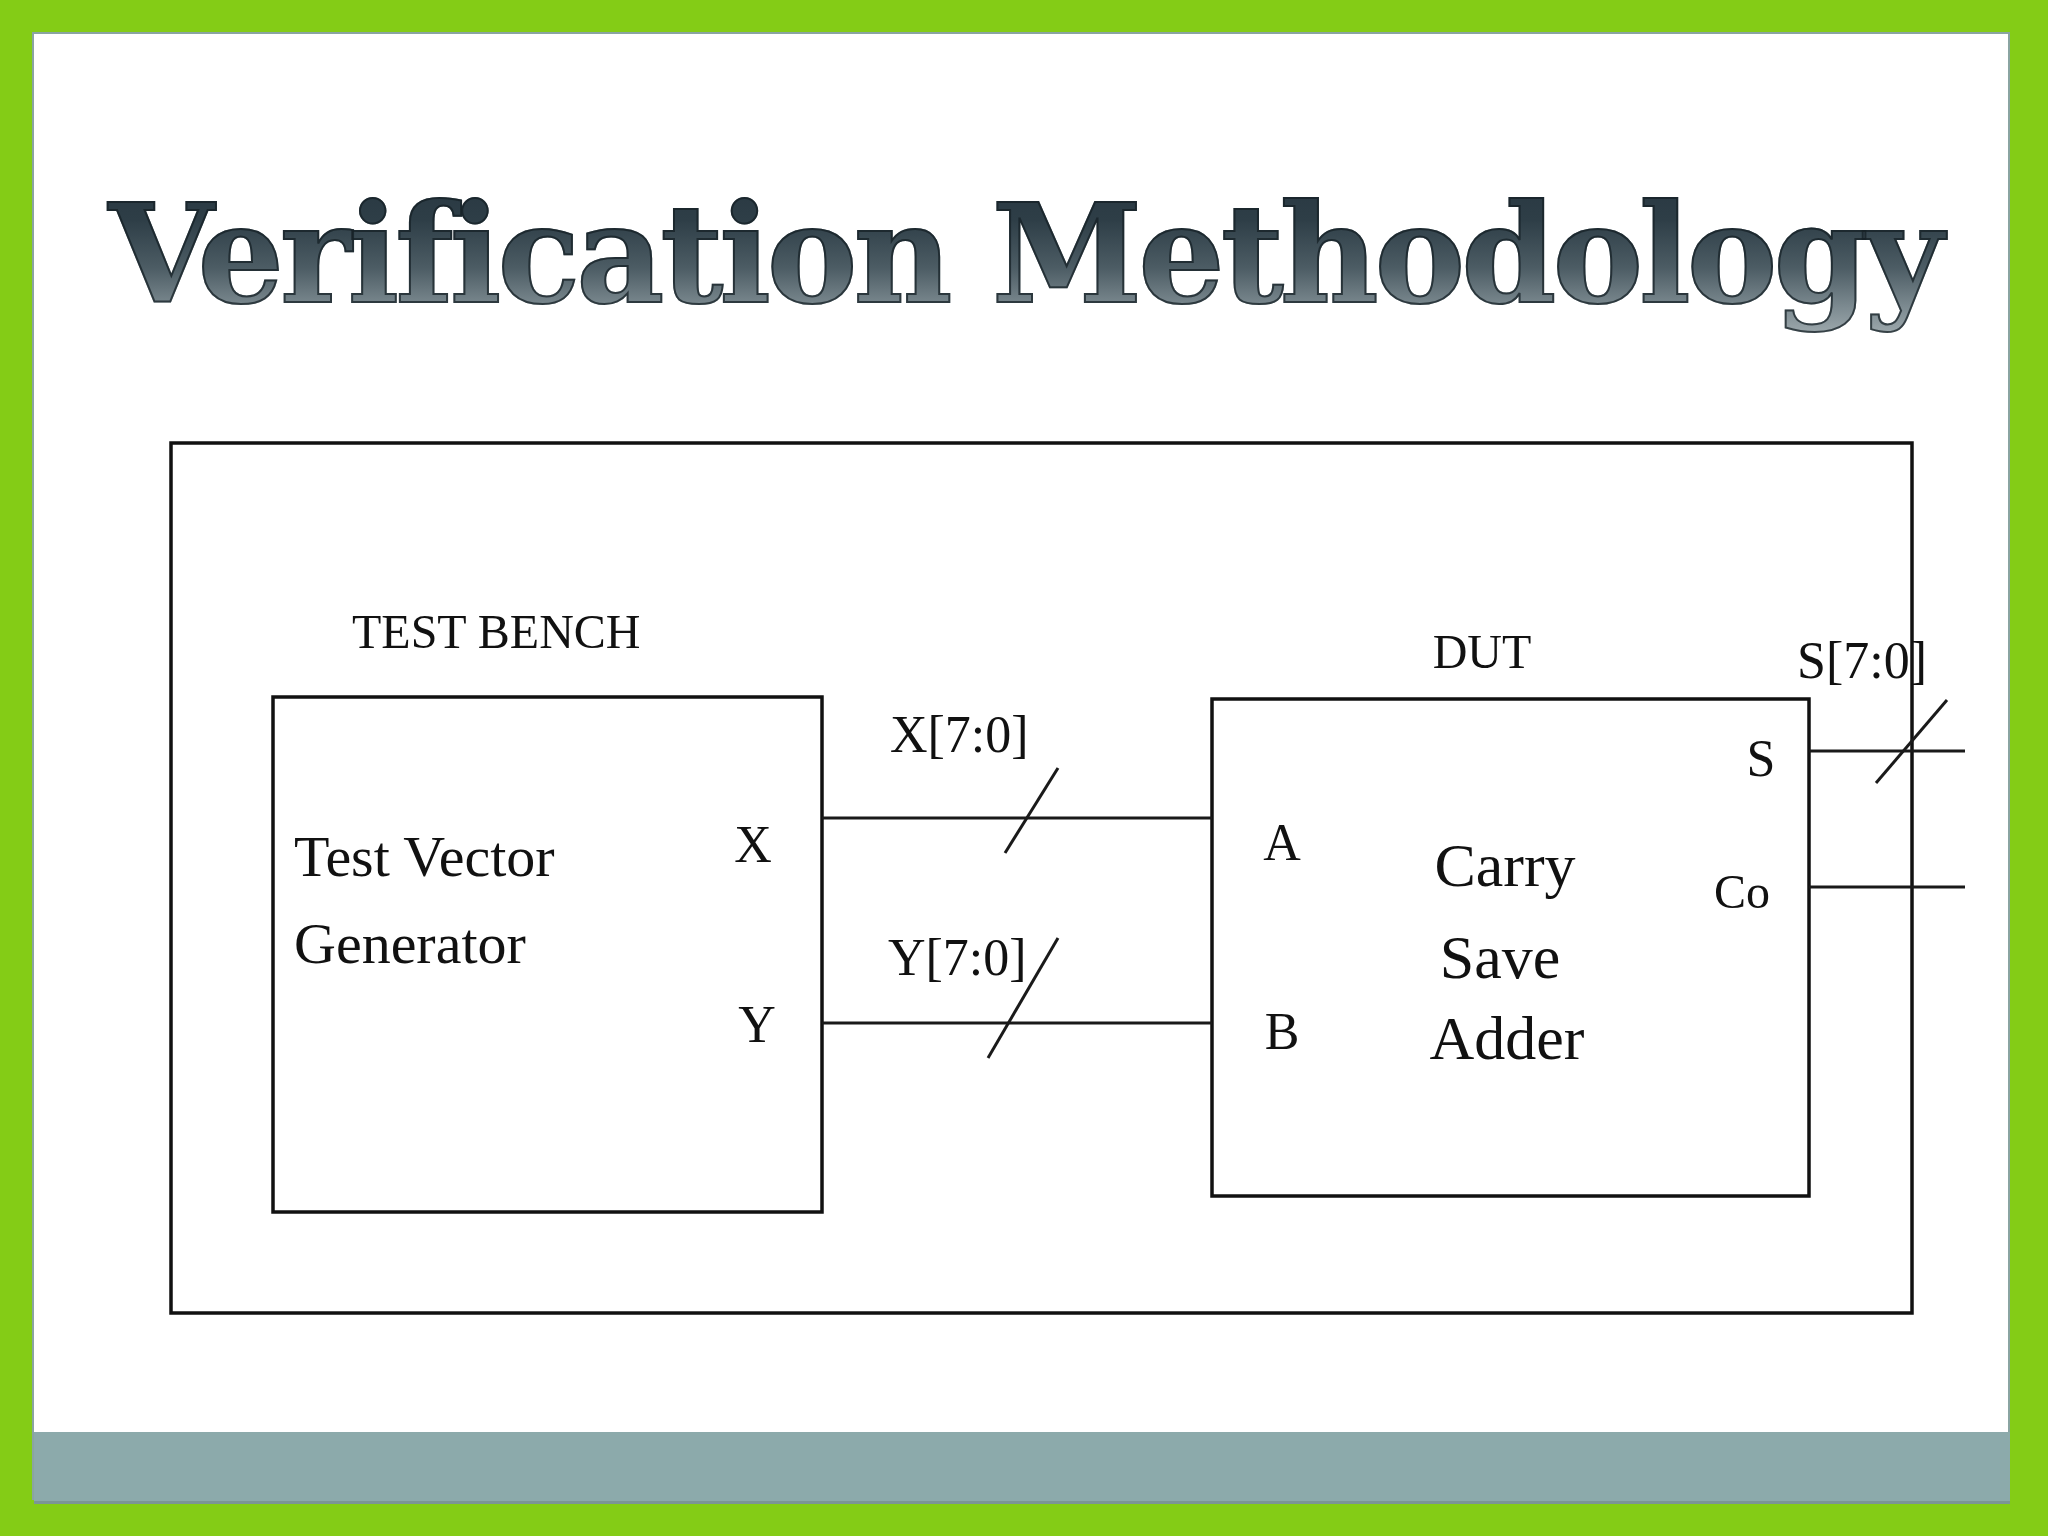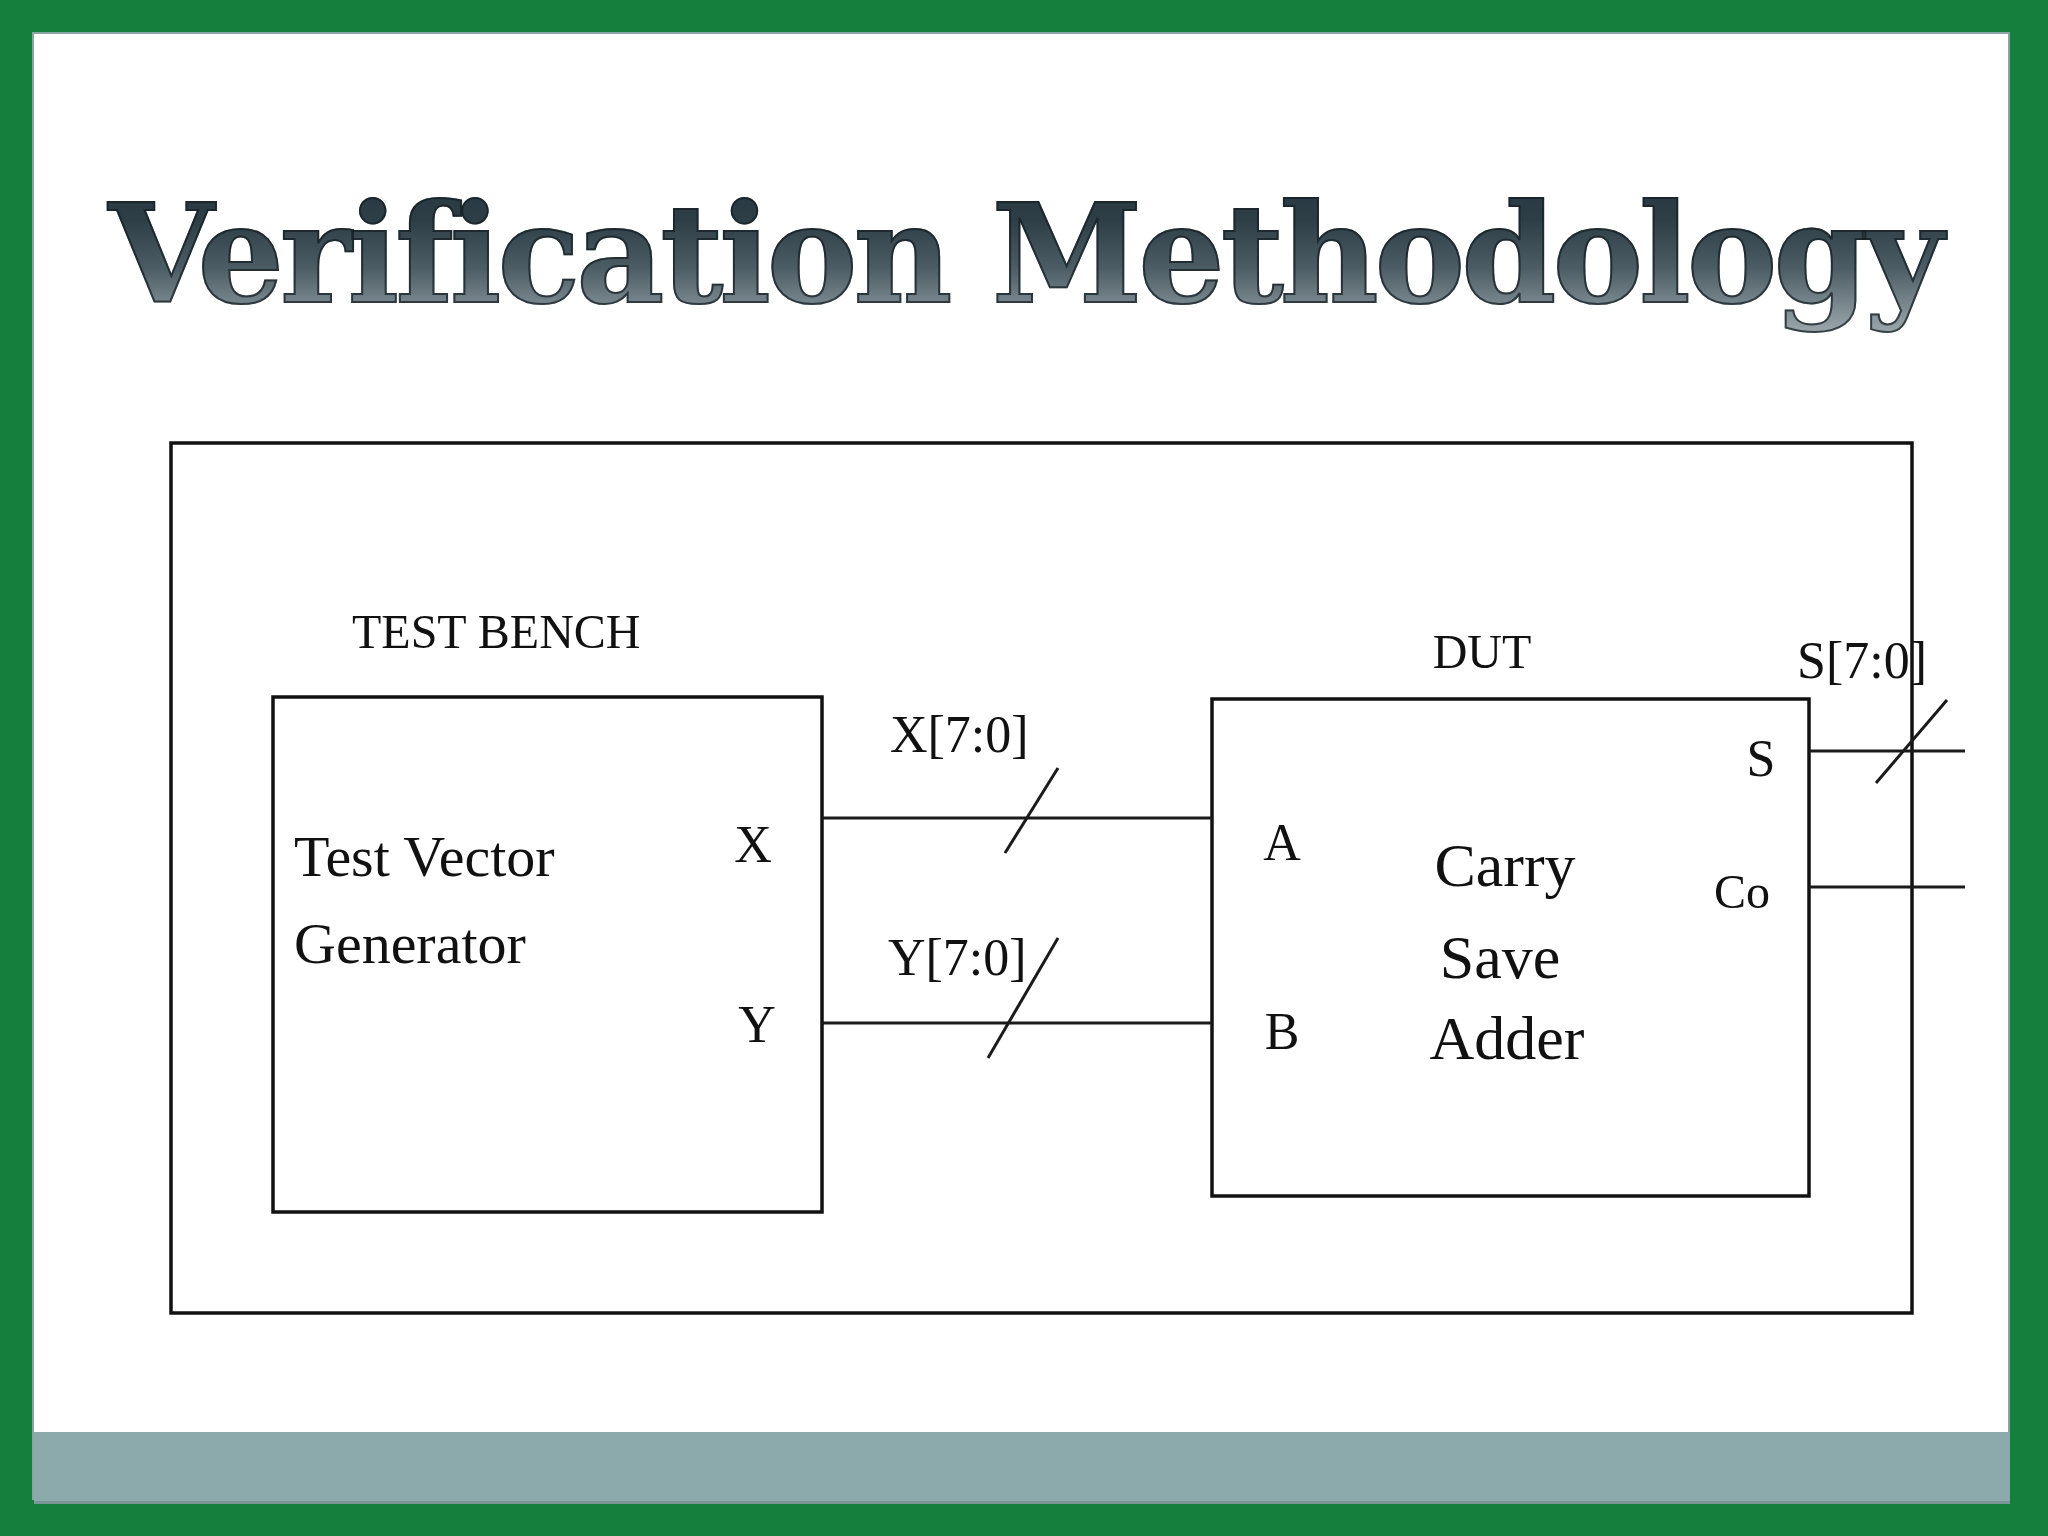--- a/index.html
+++ b/index.html
@@ -9,21 +9,21 @@
     width: 2048px;
     height: 1536px;
     overflow: hidden;
     font-family: "Liberation Serif", serif;
   }
   .slide {
     position: absolute;
     left: 0; top: 0;
     width: 2048px;
     height: 1536px;
-    background: #15803d;
+    background: #84cc16;
   }
   .frame {
     position: absolute;
     left: 32px;
     top: 32px;
     width: 1978px;
     height: 1468px;
     border: 2px solid #8aa4a1;
     background: #ffffff;
     box-sizing: border-box;

